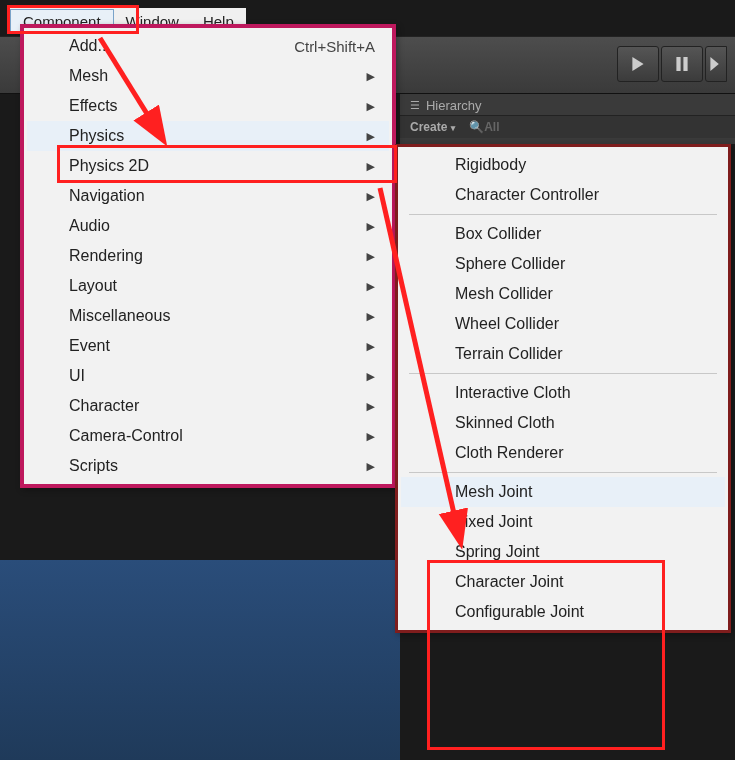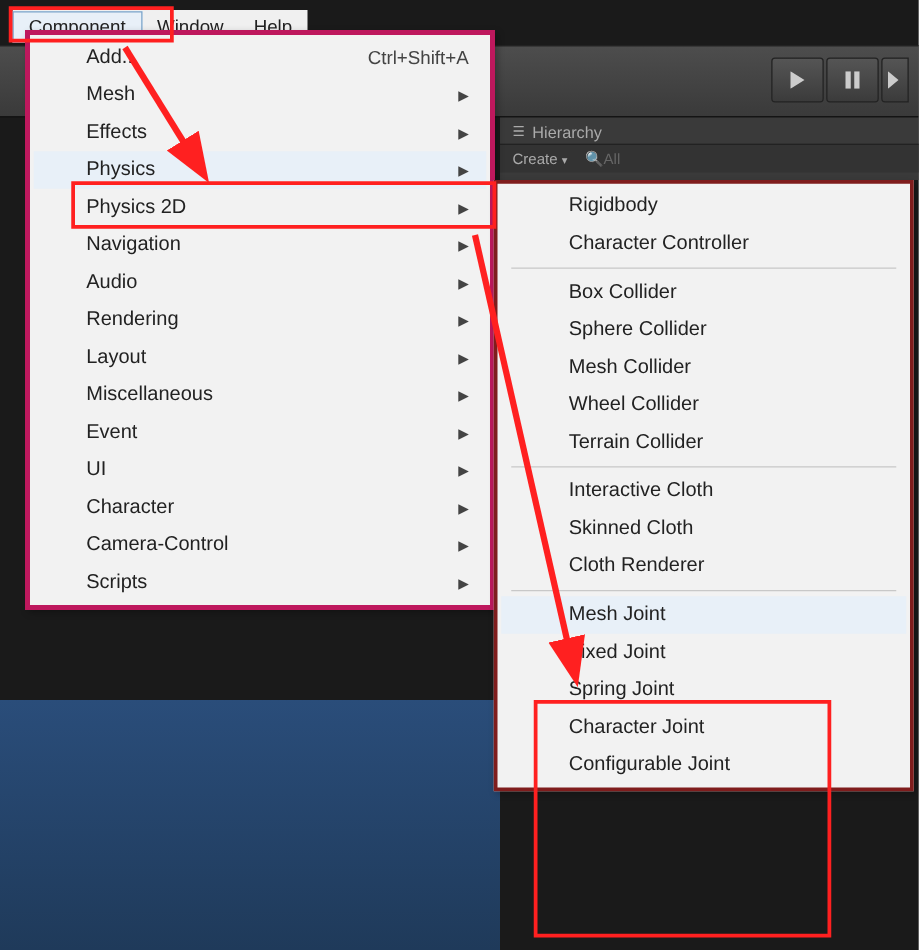--- a/index.html
+++ b/index.html
@@ -102,20 +102,21 @@
       color: #aaa;
     }
     .hierarchy-toolbar {
       padding: 4px 10px;
       display: flex;
       gap: 14px;
       color: #aaa;
       font-size: 12px;
       border-top: 1px solid #222;
       background: #333;
+      font-weight: bold;
     }
     .dropdown-menu {
       position: absolute;
       top: 24px;
       left: 20px;
       width: 376px;
       background: #f2f2f2;
       border: 4px solid #be185d;
       z-index: 10;
       box-shadow: 2px 2px 6px rgba(0,0,0,0.3);

